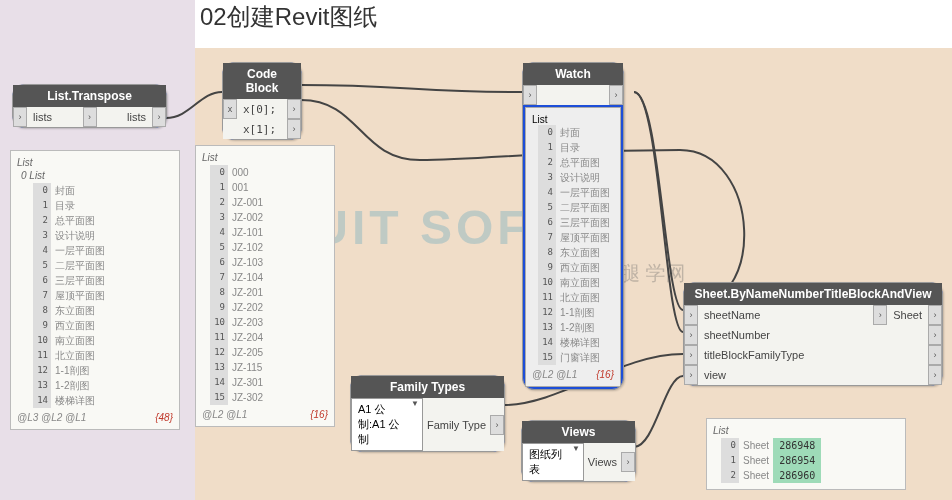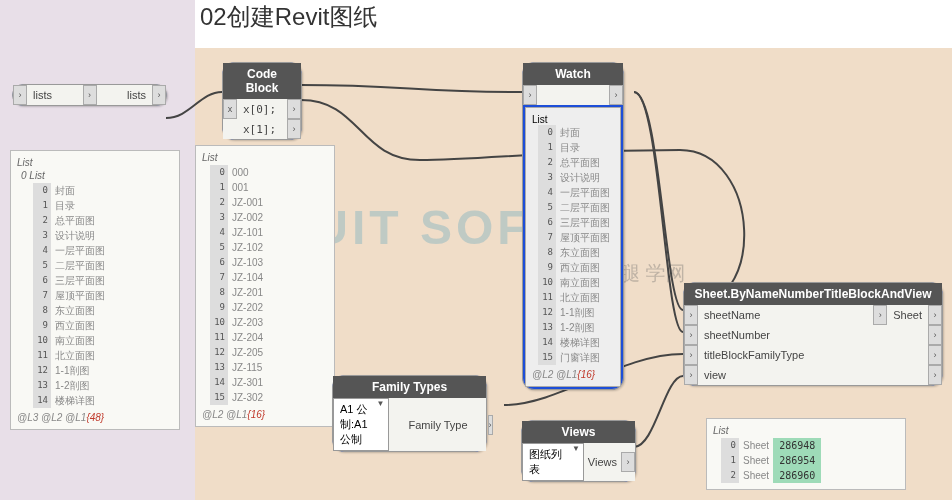--- a/index.html
+++ b/index.html
@@ -12,21 +12,21 @@
 .node-header{background:#555;color:#fff;font-size:12px;padding:4px 8px;text-align:center;font-weight:bold}
 .node-row{display:flex;align-items:center;font-size:11px;background:#f3f3ef}
 .port-l,.port-r{width:14px;height:20px;background:#ddd;border:1px solid #aaa;display:flex;align-items:center;justify-content:center;font-size:9px;color:#555}
 .port-label{flex:1;padding:3px 6px;color:#444}
 .port-label-r{text-align:right}
 .preview{position:absolute;background:#f9f9f5;border:1px solid #bbb;font-size:11px;padding:6px}
 .preview .hdr{color:#666;font-style:italic;margin-bottom:2px;font-size:10px}
 .preview-row{display:flex;align-items:center;gap:4px;line-height:15px}
 .idx{background:#ddd;color:#555;min-width:18px;text-align:right;padding:0 3px;font-size:9px;font-family:monospace}
 .val{color:#888;font-family:Liberation Sans, sans-serif;font-size:10px}
-.preview-foot{display:flex;justify-content:flex-start;margin-top:4px;font-size:10px;font-style:italic}
+.preview-foot{display:flex;justify-content:space-between;margin-top:4px;font-size:10px;font-style:italic}
 .lvl{color:#888}
 .cnt{color:#c0392b}
 .watch-body{background:#eee;border:1px solid #aaa;margin:2px;padding:6px;font-size:10px}
 .dropdown{display:flex;align-items:flex-start;background:#fff;border:1px solid #999;font-size:11px}
 .dropdown-val{flex:1;padding:3px 6px}
 .dd-arrow{width:14px;text-align:center;color:#555;font-size:8px}
 .sheet-val{background:#9edbb8;padding:0 6px;color:#333;font-family:monospace;font-size:10px}
 svg.wires{position:absolute;inset:0;pointer-events:none}
 svg.wires path{fill:none;stroke:#444;stroke-width:2}
 .watermark{position:absolute;left:280px;top:200px;font-size:48px;font-weight:bold;color:rgba(80,160,190,.3);letter-spacing:4px;pointer-events:none}
@@ -49,20 +49,21 @@
 <path d="M301 100 C360 100 360 160 420 160 C480 160 560 150 680 150 C760 150 770 310 683 310"></path>
 <path d="M634 92 C660 92 665 310 683 310"></path>
 <path d="M634 92 C660 92 665 332 683 332"></path>
 <path d="M504 405 C560 405 620 354 683 354"></path>
 <path d="M634 447 C655 447 665 376 683 376"></path>
 </svg>
 
 <div class="title">02创建Revit图纸</div>
 
 <div class="node" style="left:12px;top:84px;width:155px">
+ <div class="node-header">List.Transpose</div>
  <div class="node-row">
   <div class="port-l">›</div>
   <div class="port-label">lists</div>
   <div class="port-l">›</div>
   <div class="port-label port-label-r">lists</div>
   <div class="port-r">›</div>
  </div>
 </div>
 
 <div class="preview" style="left:10px;top:150px;width:170px">
@@ -299,28 +300,28 @@
             <span class="val">门窗详图</span>
           </div>
         </div>
   <div class="preview-foot">
           <span class="lvl">@L2 @L1</span>
           <span class="cnt">{16}</span>
         </div>
  </div>
 </div>
 
-<div class="node" style="left:332px;top:375px;width:155px">
+<div class="node" style="left:350px;top:375px;width:155px">
  <div class="node-header">Family Types</div>
  <div class="node-row">
   <div class="dropdown" style="flex:1">
    <div class="dropdown-val">A1 公制:A1 公制</div>
    <div class="dd-arrow">▼</div>
   </div>
-  <div class="port-label port-label-r" style="flex:0 0 auto;padding:3px 20px">Family Type</div>
+  <div class="port-label port-label-r" style="flex:0 0 auto;padding:3px 4px">Family Type</div>
   <div class="port-r">›</div>
  </div>
 </div>
 
 <div class="node" style="left:521px;top:420px;width:115px">
  <div class="node-header">Views</div>
  <div class="node-row">
   <div class="dropdown" style="flex:1">
    <div class="dropdown-val">图纸列表</div>
    <div class="dd-arrow">▼</div>

